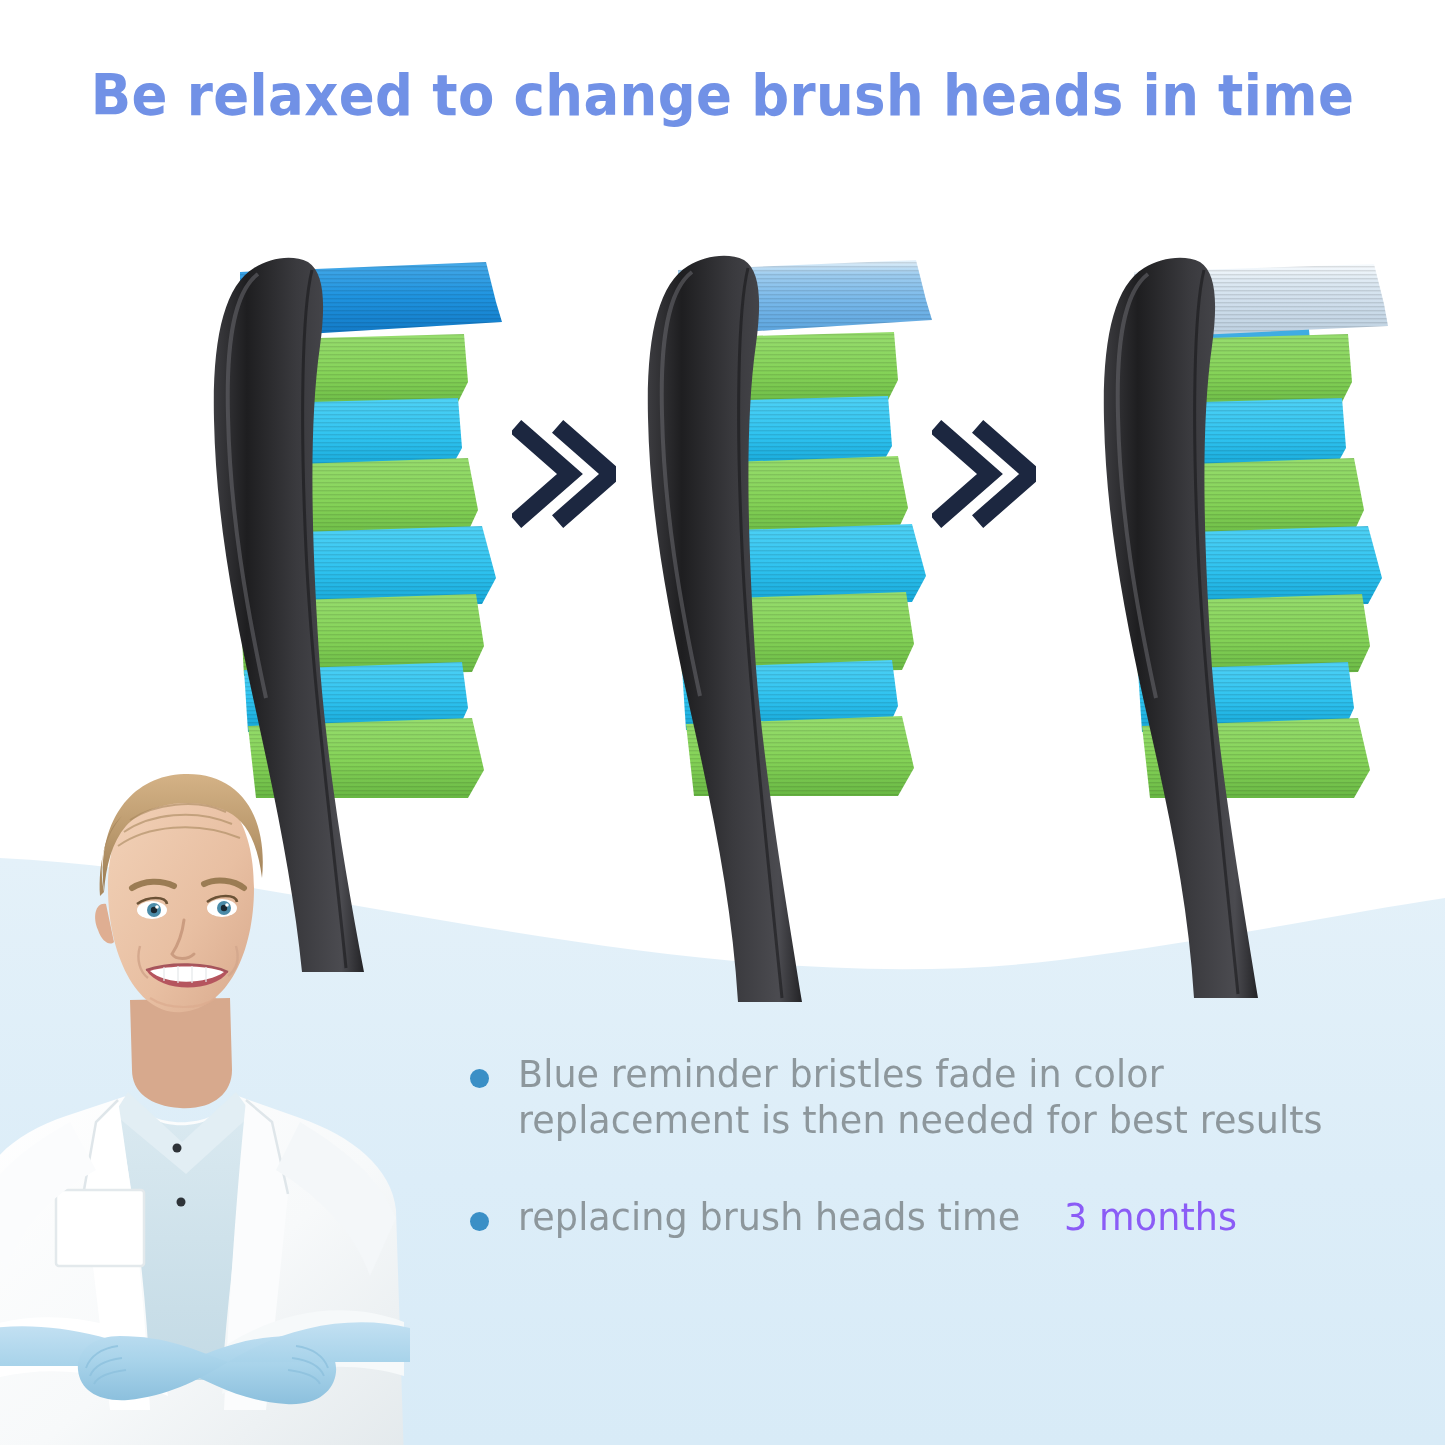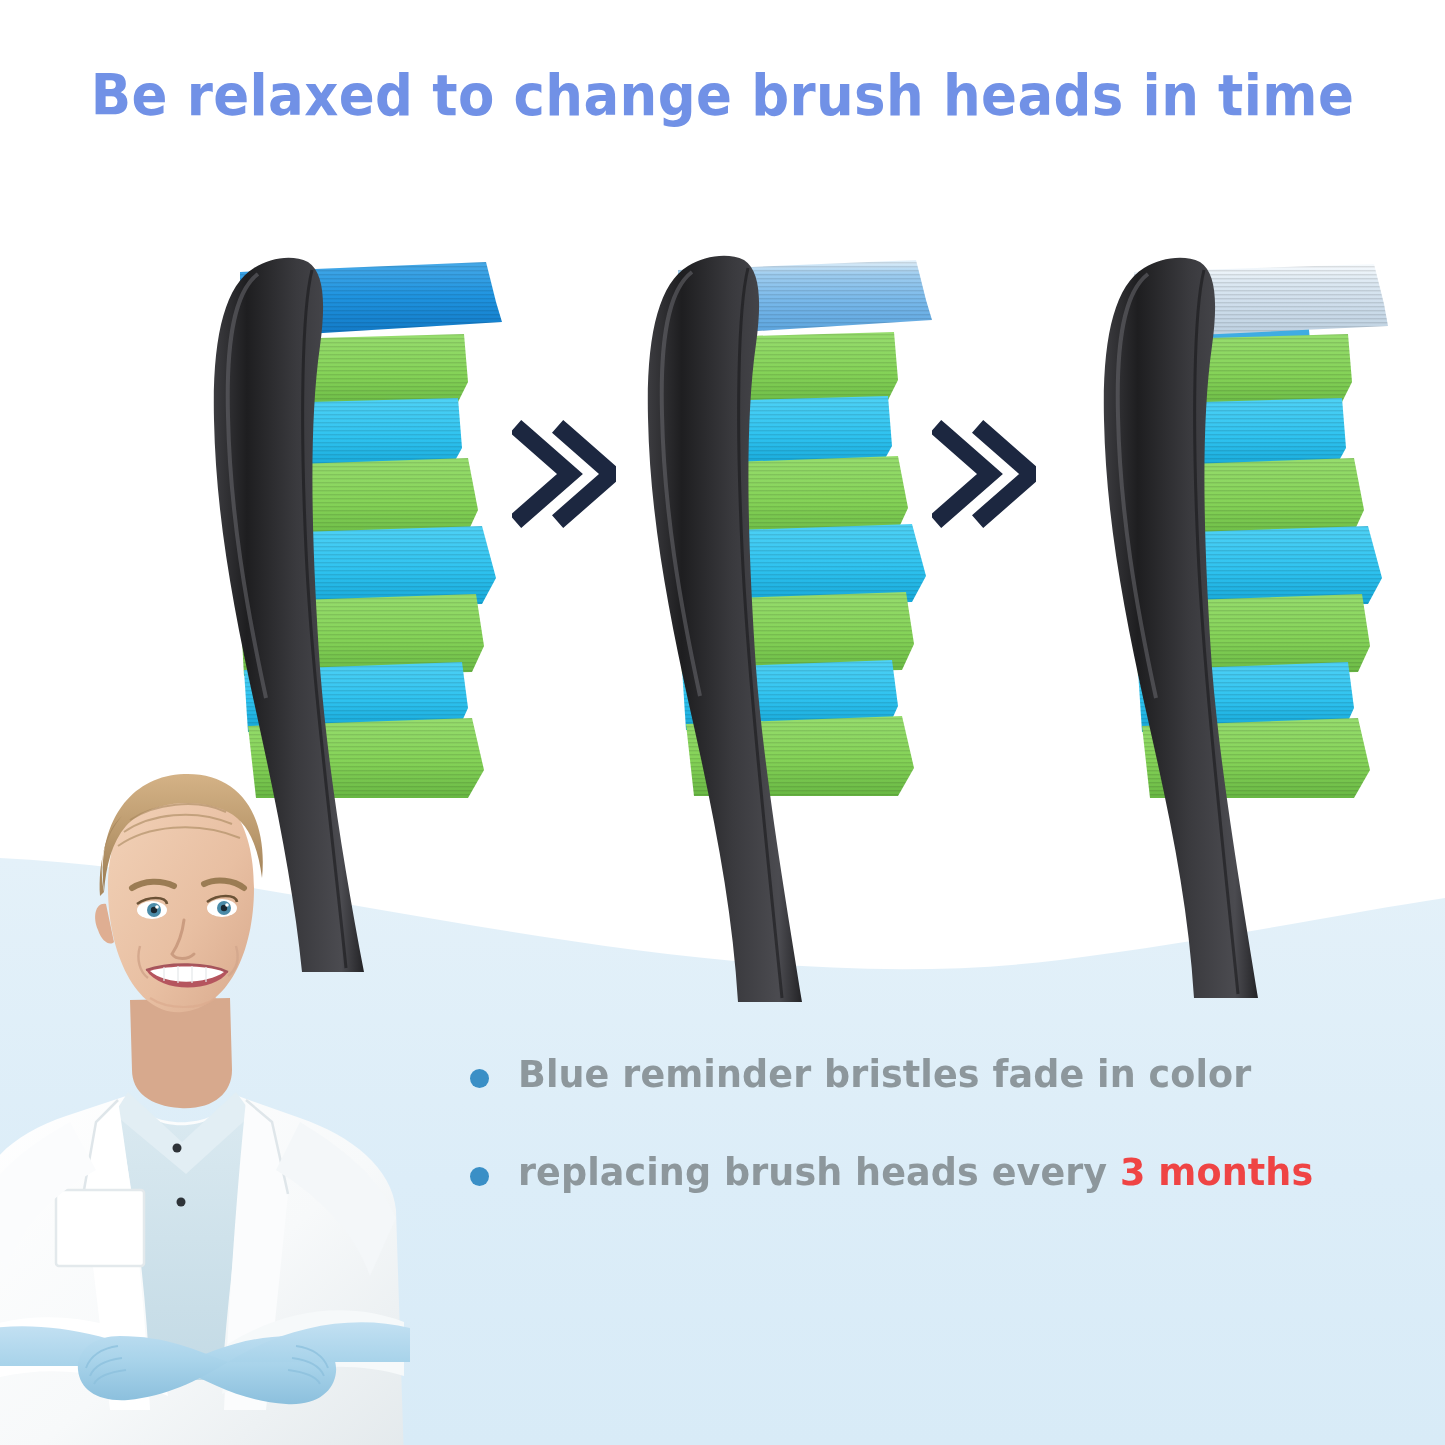--- a/index.html
+++ b/index.html
@@ -79,23 +79,22 @@
     border-radius:50%;
     background:#3a8fc6;
   }
   .btext {
     font-family:"DejaVu Sans", sans-serif;
     font-size:36.5px;
     line-height:1.25;
     color:#8d979c;
     letter-spacing:0.1px;
     white-space:nowrap;
-    font-weight:bold;
-  }
-  .accent { color:#ef4444; }
+  }
+  .accent { color:#8b5cf6;margin-left:32px; }
 </style>
 </head>
 <body>
 
 <div id="canvas">
 
   <div class="band-layer">
     <svg viewBox="0 0 1445 1445" xmlns="http://www.w3.org/2000/svg">
       <defs>
         <linearGradient id="bandGrad" x1="0" y1="0" x2="0" y2="1">
@@ -498,27 +497,28 @@
       </g>
     </svg>
   </div>
 
   <div id="bullets">
 
     <div class="bullet-row">
       <span class="dot"></span>
       <div class="btext">
         <div>Blue reminder bristles fade in color</div>
+        <div>replacement is then needed for best results</div>
       </div>
     </div>
 
     <div class="bullet-row">
       <span class="dot"></span>
       <div class="btext">
         <div>
-          <span>replacing brush heads every </span><span class="accent">3 months</span>
+          <span>replacing brush heads time </span><span class="accent">3 months</span>
         </div>
       </div>
     </div>
 
   </div>
 
 </div>
 
 </body></html>

